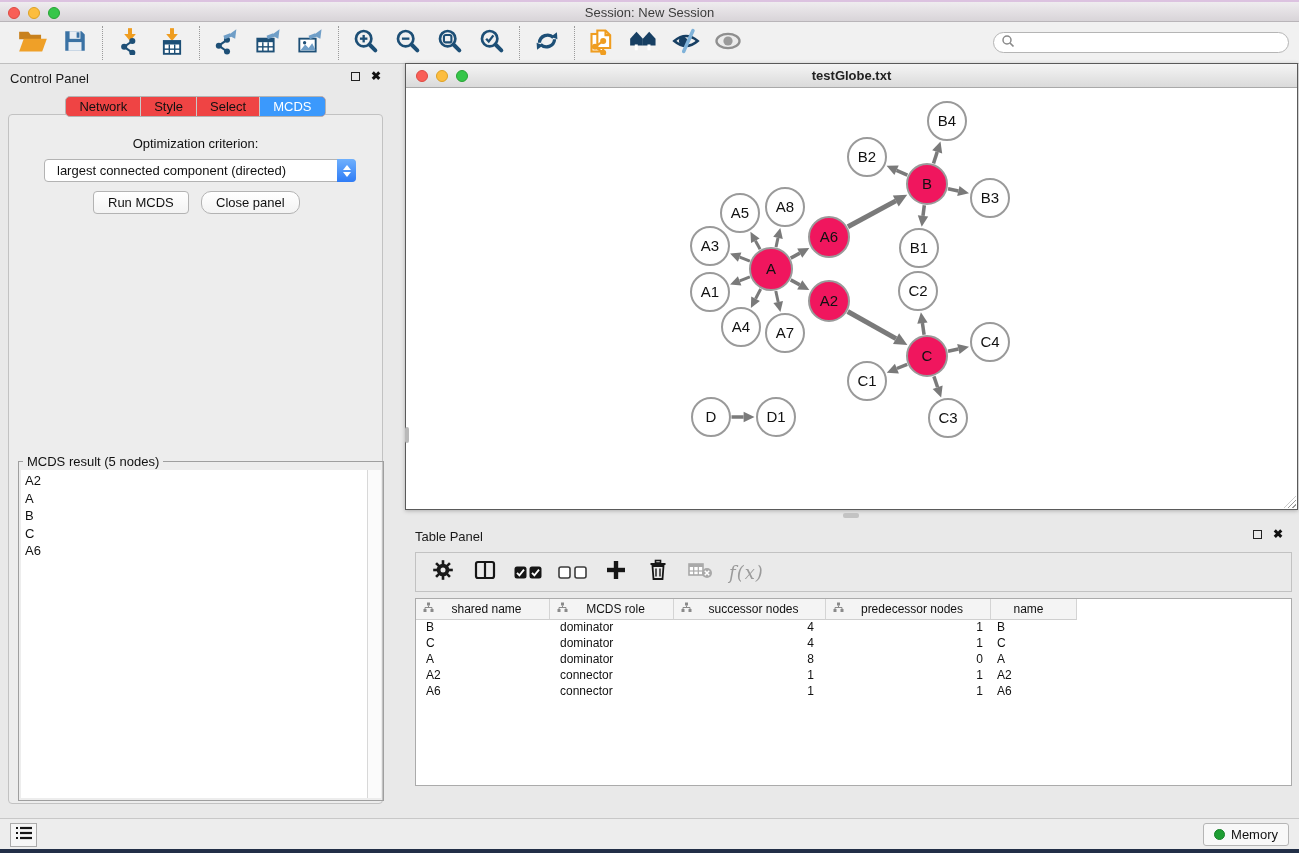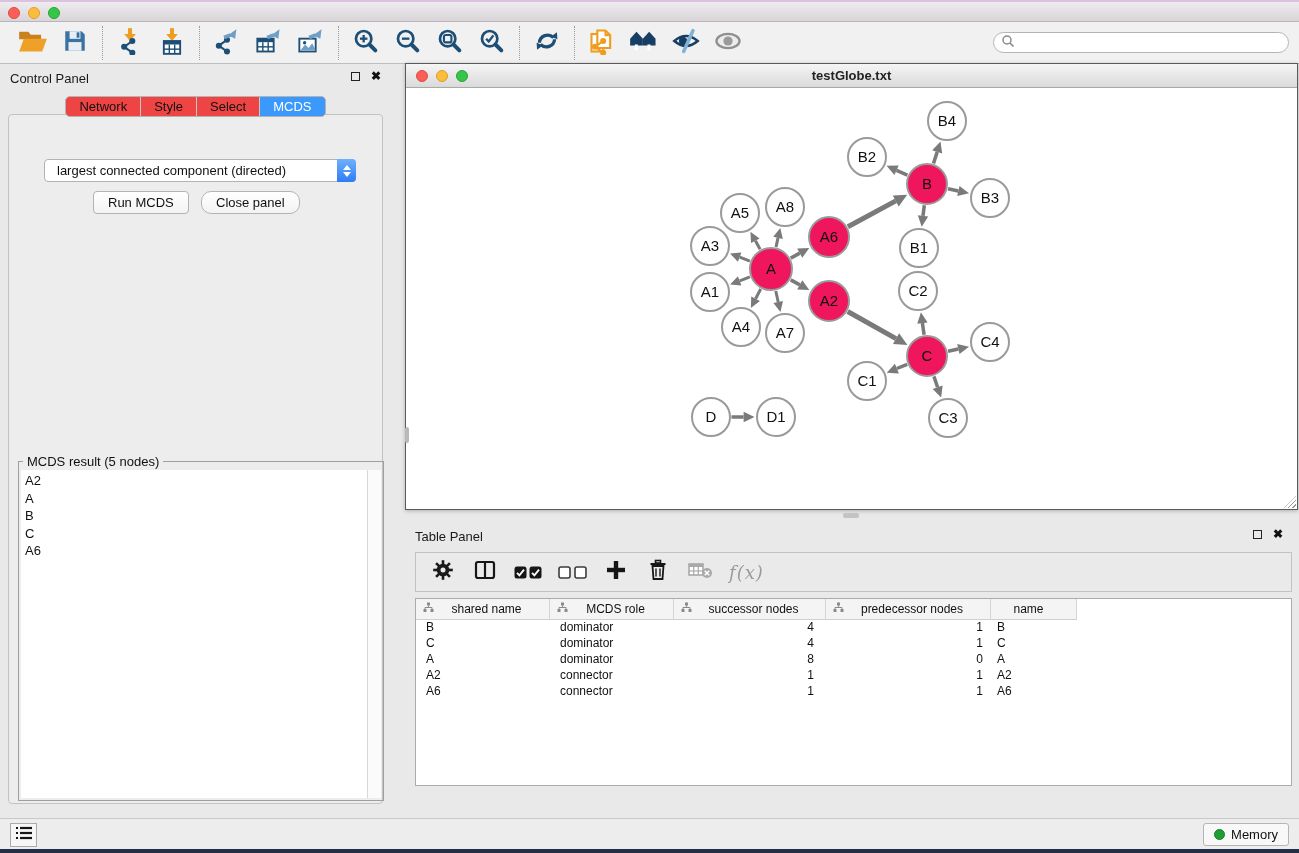--- a/index.html
+++ b/index.html
@@ -97,20 +97,21 @@
 </style>
 </head>
 <body>
 
 <div class="titlebar">
   <div class="lights">
     <span class="light red"></span>
     <span class="light yellow"></span>
     <span class="light green"></span>
   </div>
+  <div class="title">Session: New Session</div>
 </div>
 
 <div class="toolbar">
   <div id="tb-icons" style="display:flex;align-items:center;">
       <div class="tb-group">
         <div class="tb-btn">
           <span><svg width="30" height="26" viewBox="0 0 26 22">
               <path d="M1 3 h8 l2 2.5 h9 v4 H1 z" fill="#c8811d"></path>
               <path d="M5 9 h20 l-4 11 H1 z" fill="#efa028"></path>
             </svg></span>
@@ -300,20 +301,21 @@
       <span class="close-ic">✖</span>
     </span>
   </div>
   <div class="cp-tabs"><span class="seg" id="cp-tabs">
         <span class="tab">Network</span>
         <span class="tab">Style</span>
         <span class="tab">Select</span>
         <span class="tab active">MCDS</span>
       </span></div>
   <div class="cp-box">
+    <div class="opt-label">Optimization criterion:</div>
     <div class="dropdown">
       <span class="dd-text">largest connected component (directed)</span>
       <span class="dd-step">
           <span class="tri-up"></span>
           <span class="tri-dn"></span>
         </span>
     </div>
     <div class="btn" style="left:84px;top:76px;">Run MCDS</div>
     <div class="btn" style="left:192px;top:76px;border-radius:10px;">Close panel</div>
     <div class="groupbox">

